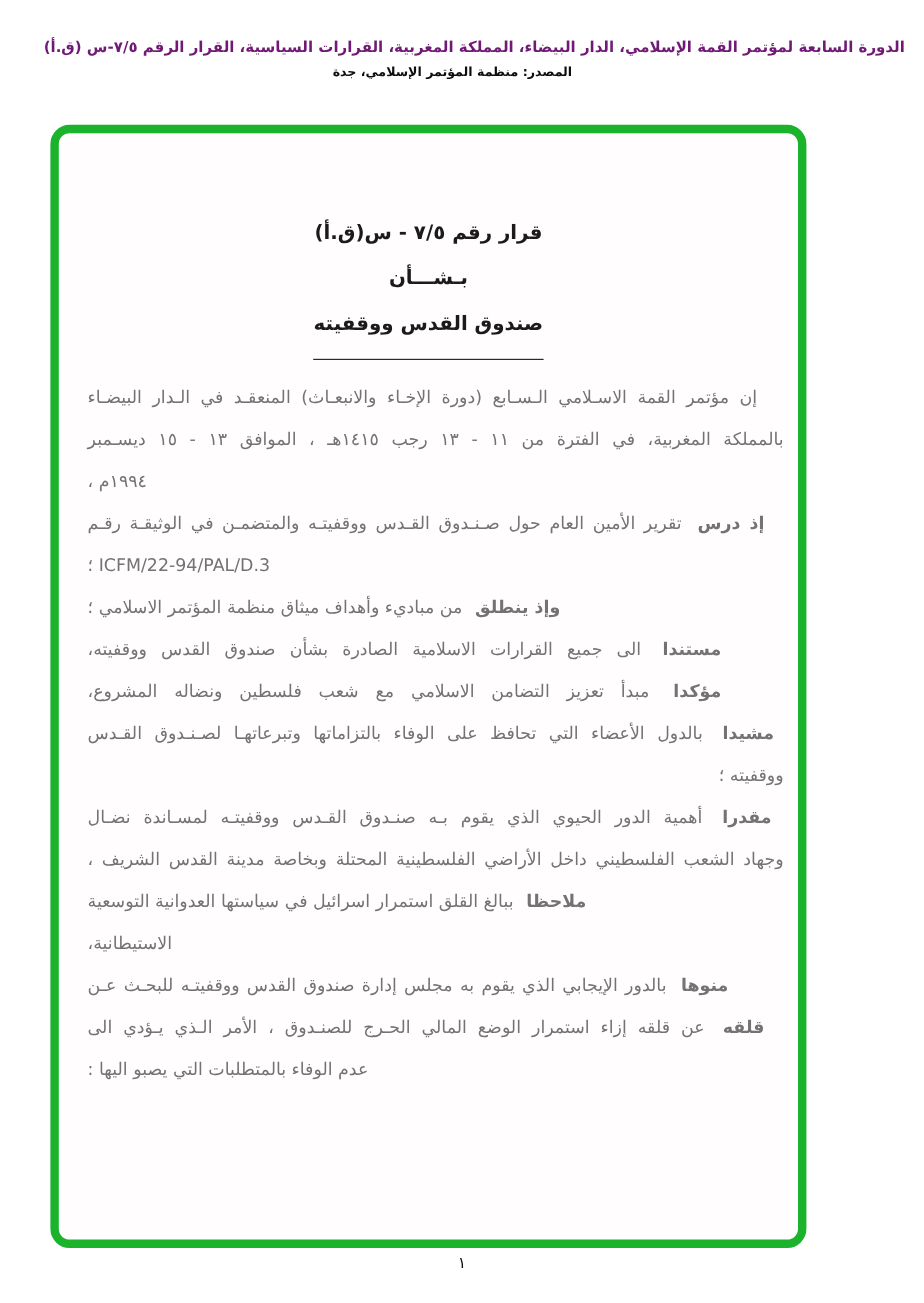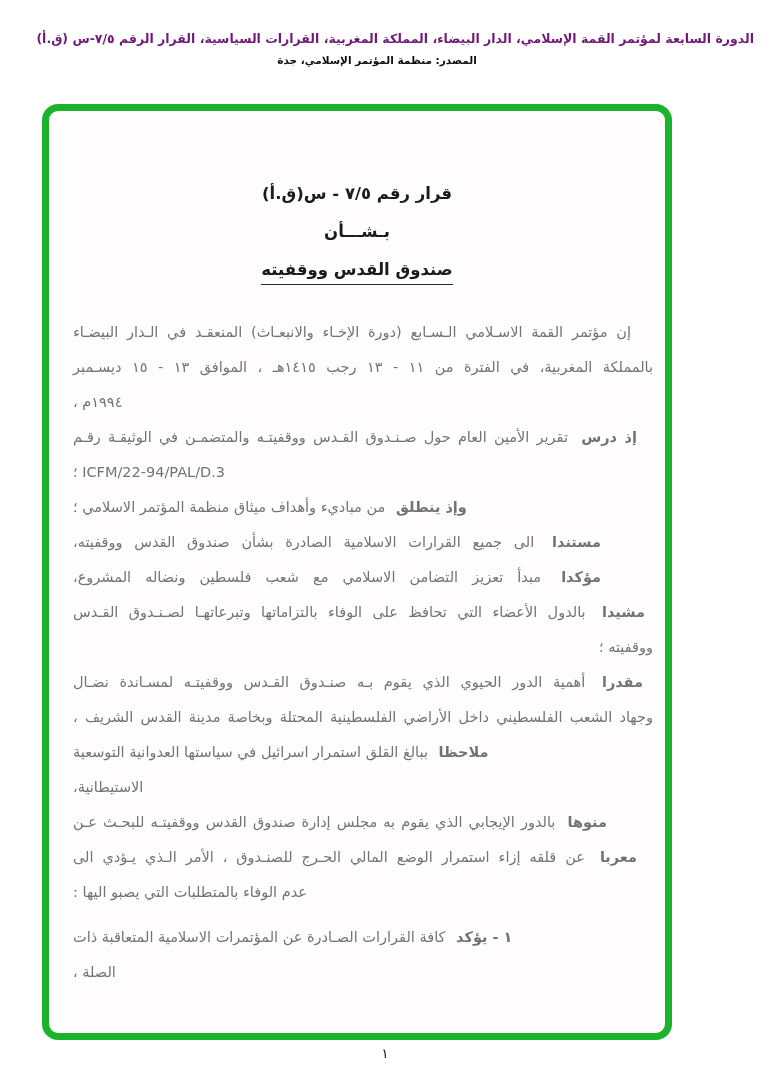--- a/index.html
+++ b/index.html
@@ -26,21 +26,21 @@
     border-radius:16px;background:#fffdfd;
   }
   
   .title-block{
     margin-top:64px;text-align:center;direction:rtl;
   }
   .title-line{
     font-size:16.5px;font-weight:bold;line-height:38px;color:#1b1b1b;
   }
   .title-line.underlined span{
-    border-bottom:1.6px solid #2a2a2a;padding-bottom:5px;text-align:center;
+    border-bottom:1.6px solid #2a2a2a;padding-bottom:20px;text-align:center;
   }
   
   .doc-body{
     direction:rtl;margin-top:26px;padding:0 12px 0 24px;
     font-size:14.5px;color:#737373;
   }
   .line{
     line-height:35px;min-height:35px;text-align:left;
   }
   .line.justify{
@@ -86,19 +86,18 @@
       <div class="line right" style="padding-right: 100px;"><span>ICFM/22-94/PAL/D.3 ؛</span></div>
       <div class="line right" style="padding-right: 66px;"><b class="lead">وإذ ينطلق</b> <span>من مباديء وأهداف ميثاق منظمة المؤتمر الاسلامي ؛</span></div>
       <div class="line justify" style="padding-right: 52px;"><b class="lead">مستندا</b> <span>الى جميع القرارات الاسلامية الصادرة بشأن صندوق القدس ووقفيته،</span></div>
       <div class="line justify" style="padding-right: 52px;"><b class="lead">مؤكدا</b> <span>مبدأ تعزيز التضامن الاسلامي مع شعب فلسطين ونضاله المشروع،</span></div>
       <div class="line justify" style="padding-right: 8px;"><b class="lead">مشيدا</b> <span>بالدول الأعضاء التي تحافظ على الوفاء بالتزاماتها وتبرعاتهـا لصـنـدوق القـدس</span></div>
       <div class="line center"><span>ووقفيته ؛</span></div>
       <div class="line justify" style="padding-right: 10px;"><b class="lead">مقدرا</b> <span>أهمية الدور الحيوي الذي يقوم بـه صنـدوق القـدس ووقفيتـه لمسـاندة نضـال</span></div>
       <div class="line justify"><span>وجهاد الشعب الفلسطيني داخل الأراضي الفلسطينية المحتلة وبخاصة مدينة القدس الشريف ،</span></div>
       <div class="line right" style="padding-right: 122px;"><b class="lead">ملاحظا</b> <span>ببالغ القلق استمرار اسرائيل في سياستها العدوانية التوسعية الاستيطانية،</span></div>
       <div class="line justify" style="padding-right: 46px;"><b class="lead">منوها</b> <span>بالدور الإيجابي الذي يقوم به مجلس إدارة صندوق القدس ووقفيتـه للبحـث عـن</span></div>
-      <div class="line justify" style="padding-right: 16px;"><b class="lead">معربا</b> <span>عن قلقه إزاء استمرار الوضع المالي الحـرج للصنـدوق ، الأمر الـذي يـؤدي الى</span></div>
+      <div class="line justify" style="padding-right: 16px;"><b class="lead">قلقه</b> <span>عن قلقه إزاء استمرار الوضع المالي الحـرج للصنـدوق ، الأمر الـذي يـؤدي الى</span></div>
       <div class="line right" style="padding-right: 212px;"><span>عدم الوفاء بالمتطلبات التي يصبو اليها :</span></div>
-      <div class="line right numbered" style="padding-right: 134px;"><b class="lead">١ -  يؤكد</b> <span>كافة القرارات الصـادرة عن المؤتمرات الاسلامية المتعاقبة ذات الصلة ،</span></div>
     </div>
 </div>
 
 <div class="page-number">١</div>
 
 </body></html>

